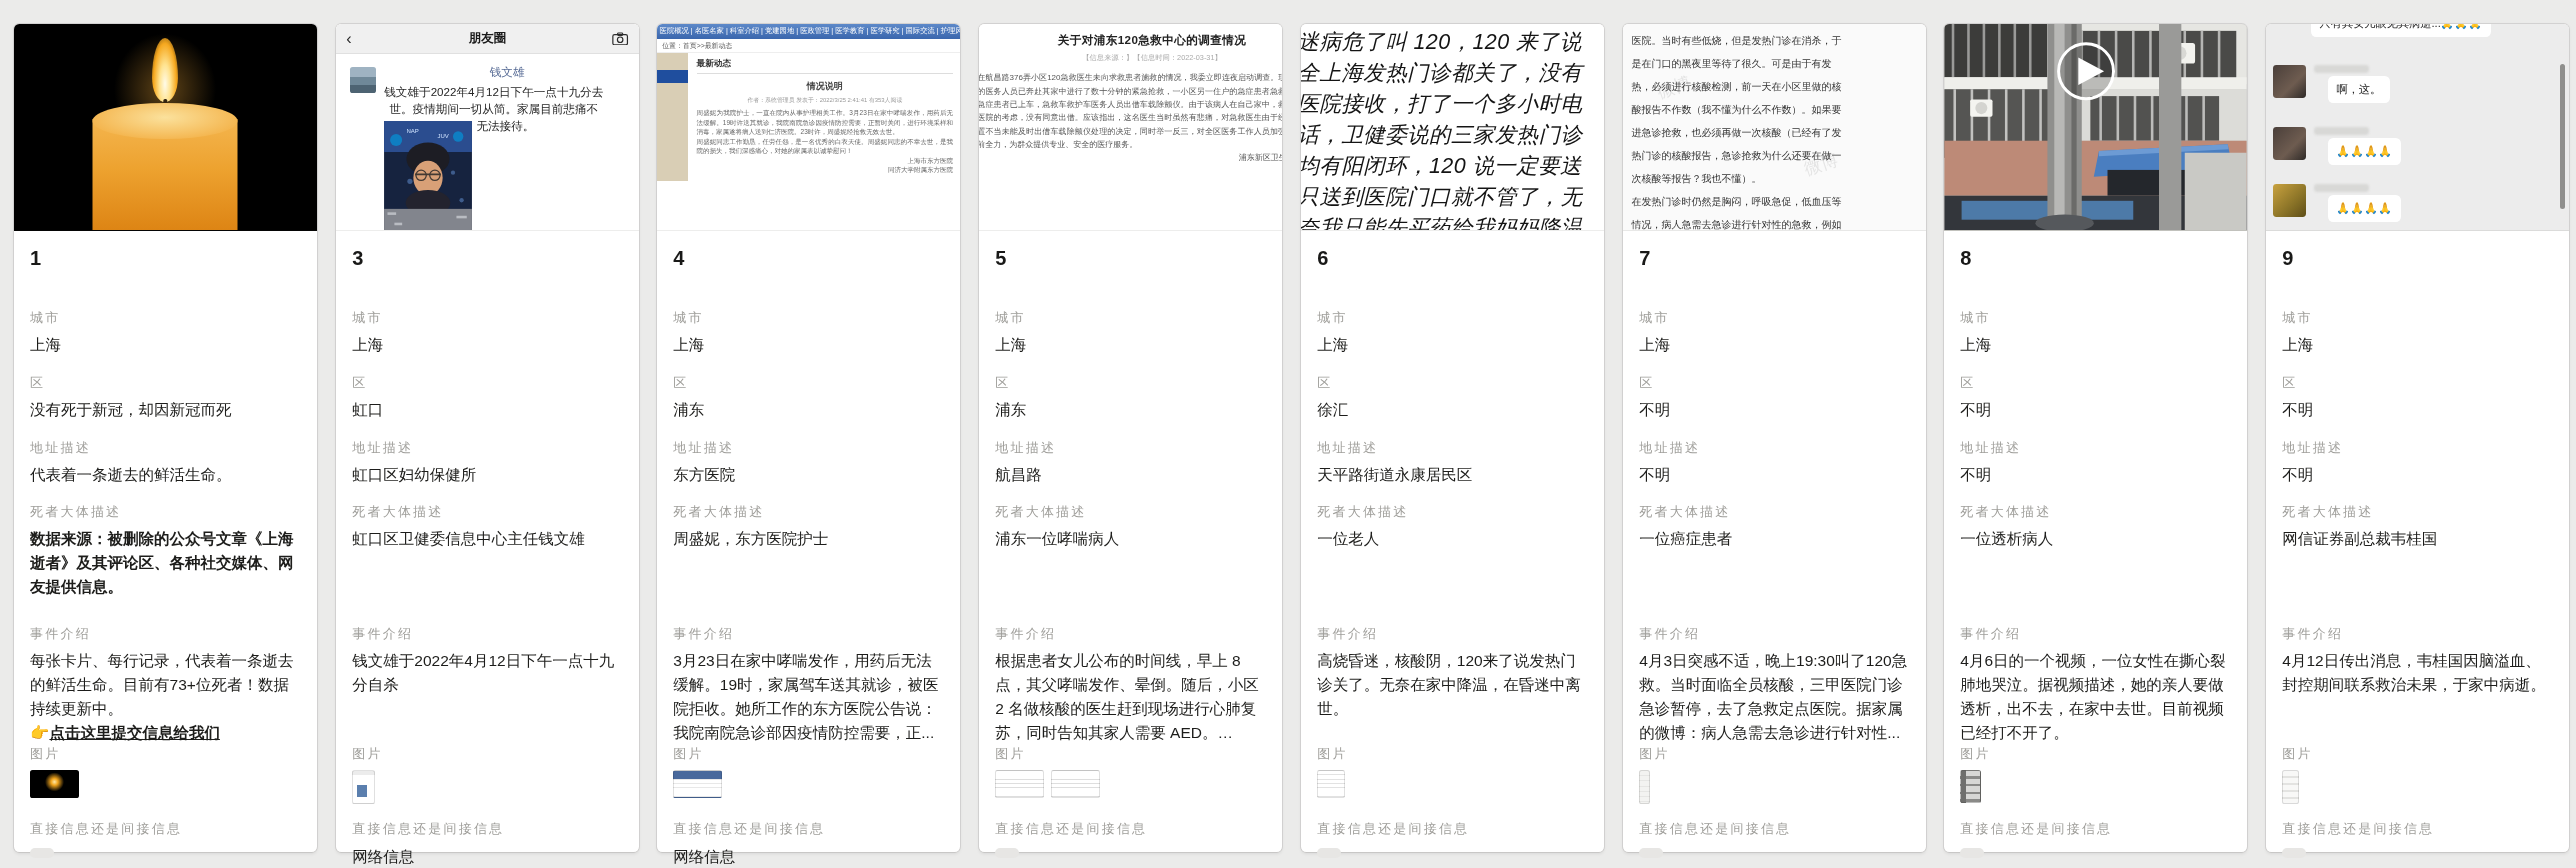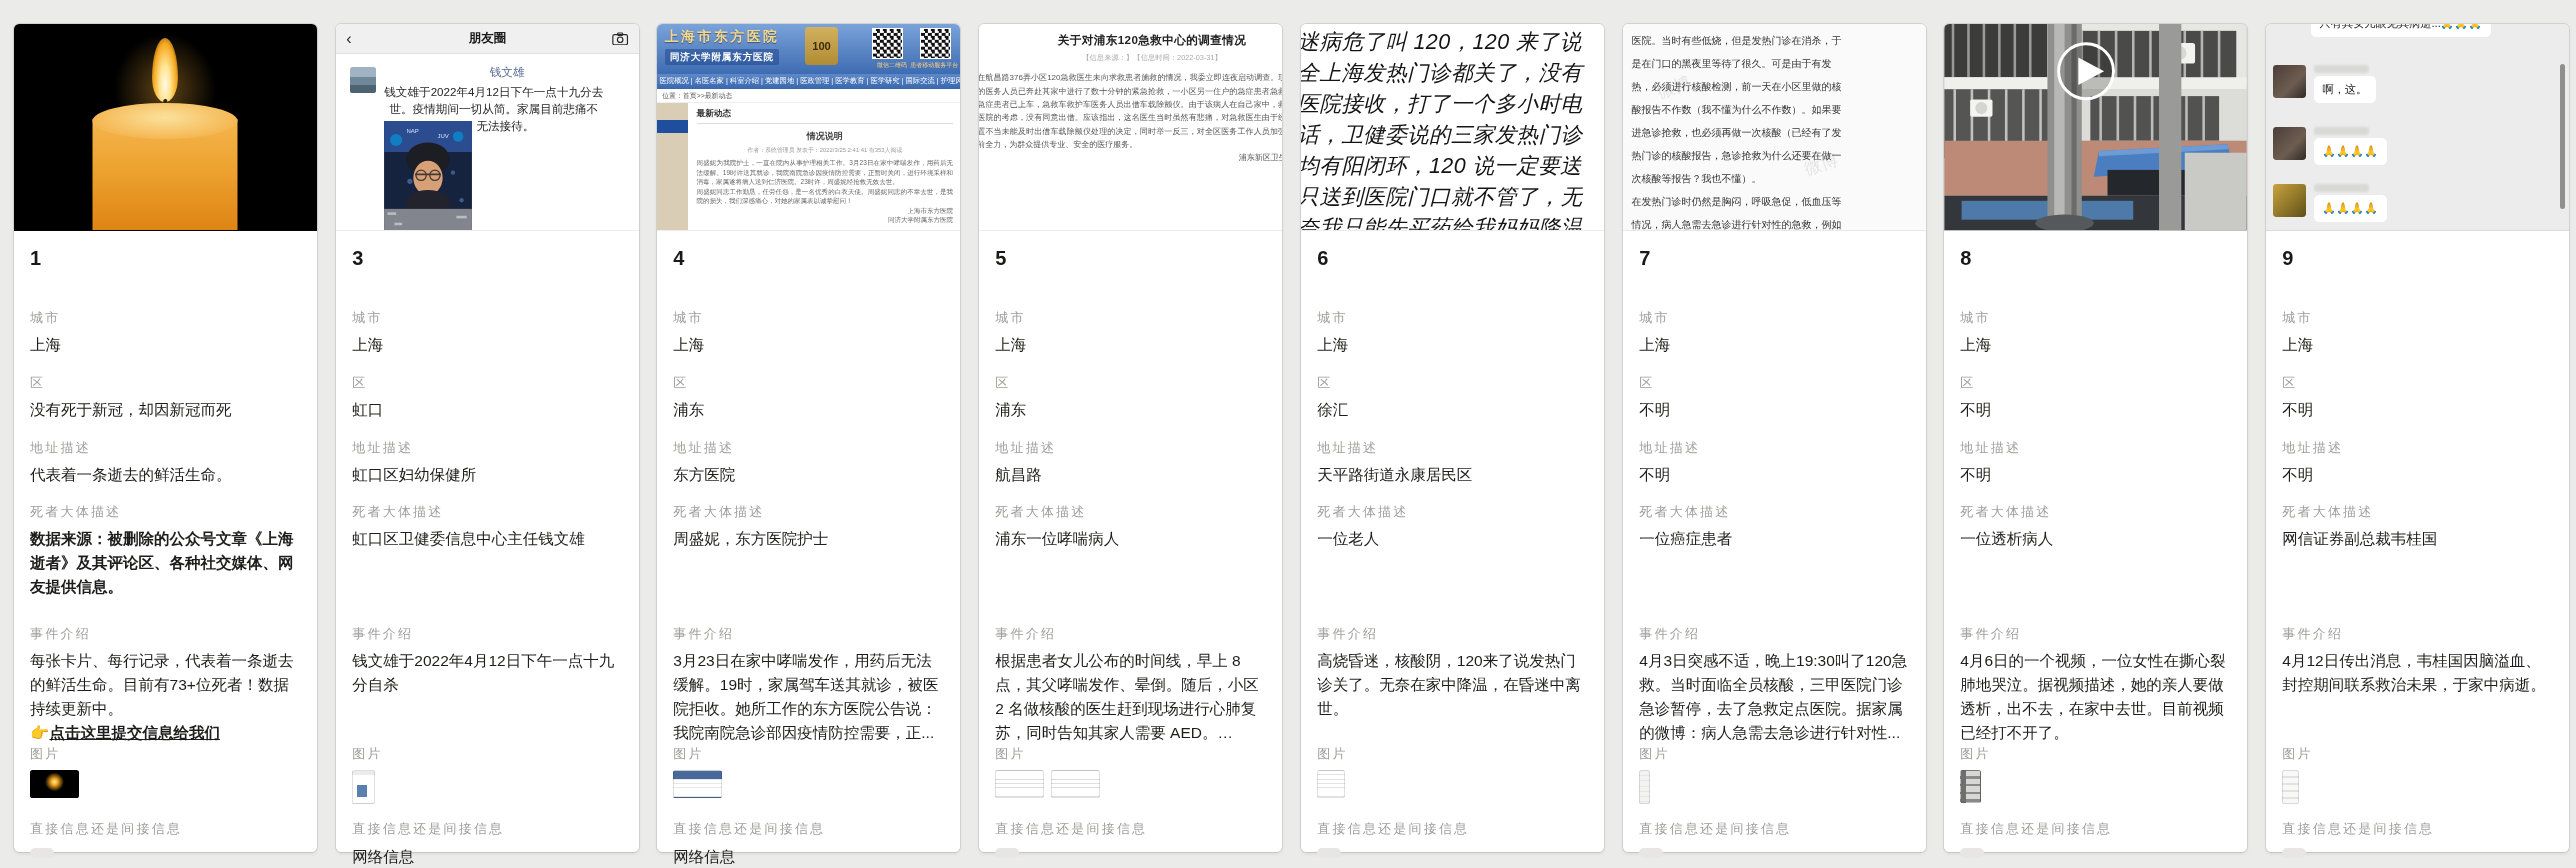--- a/index.html
+++ b/index.html
@@ -117,21 +117,21 @@
   .cover-chat{background:#ececec;}
   .chat-bubble{background:#fff;border-radius:5.2px;padding:5.2px 8.6px;font-size:11.2px;color:#222;display:inline-block;
       max-width:181px;line-height:16.3px;}
   .chat-top{position:absolute;left:45px;top:-13.8px;}
   .chat-row{position:absolute;left:6.9px;right:12px;}
   .chat-r1{top:41px;} .chat-r2{top:103px;} .chat-r3{top:160px;}
   .chat-avatar{position:absolute;left:0;top:0;width:33px;height:33px;border-radius:3.4px;
       background:linear-gradient(135deg,#4a3f3a,#6e5c50 60%,#2e2a28);}
   .chat-avatar.av-gold{background:linear-gradient(135deg,#c9a23f,#8a7327 60%,#5e4e18);}
   .chat-name{position:absolute;left:41px;top:0;width:55px;height:7.7px;border-radius:3.4px;background:#d8d8d6;filter:blur(0.9px);}
-  .chat-row .chat-bubble{margin-left:41px;margin-top:11.2px;}
+  .chat-row .chat-bubble{margin-left:55px;margin-top:11.2px;}
   .chat-scrollbar{position:absolute;right:4.3px;top:40px;width:4.3px;height:145px;border-radius:2.6px;background:#8f8f8d;}
 
   
   .cover-video{background:#cfcfcb;}
 </style>
 </head>
 <body>
 
 <div class="board">
     <div class="card" style="left: 13.8px;">
@@ -268,29 +268,20 @@
     <div class="prop p-direct">
       <div class="label">直接信息还是间接信息</div>
       <div class="direct-text">网络信息</div>
 
     </div>
 
   </div>
     <div class="card" style="left: 657px;">
 
     <div class="cover cover-hospital">
-      <div class="hp-head">
-        <div class="hp-name">上海市东方医院</div>
-        <div class="hp-subname">同济大学附属东方医院</div>
-        <div class="hp-emblem">100</div>
-        <div class="hp-qr hp-qr1"></div>
-        <div class="hp-qr hp-qr2"></div>
-        <div class="hp-qrlab hp-qrlab1">微信二维码</div>
-        <div class="hp-qrlab hp-qrlab2">患者移动服务平台</div>
-      </div>
       <div class="hp-nav">医院概况 | 名医名家 | 科室介绍 | 党建园地 | 医政管理 | 医学教育 | 医学研究 | 国际交流 | 护理风采 | 医务社工</div>
       <div class="hp-bread">位置：首页&gt;&gt;最新动态</div>
       <div class="hp-bodyrow">
         <div class="hp-side">
             <div class="hp-side-sel"></div>
           </div>
         <div class="hp-main">
           <div class="hp-section">最新动态</div>
           <div class="hp-arttitle">情况说明</div>
           <div class="hp-artmeta">作者：系统管理员 发表于：2022/3/25 2:41:41 有353人阅读</div>

